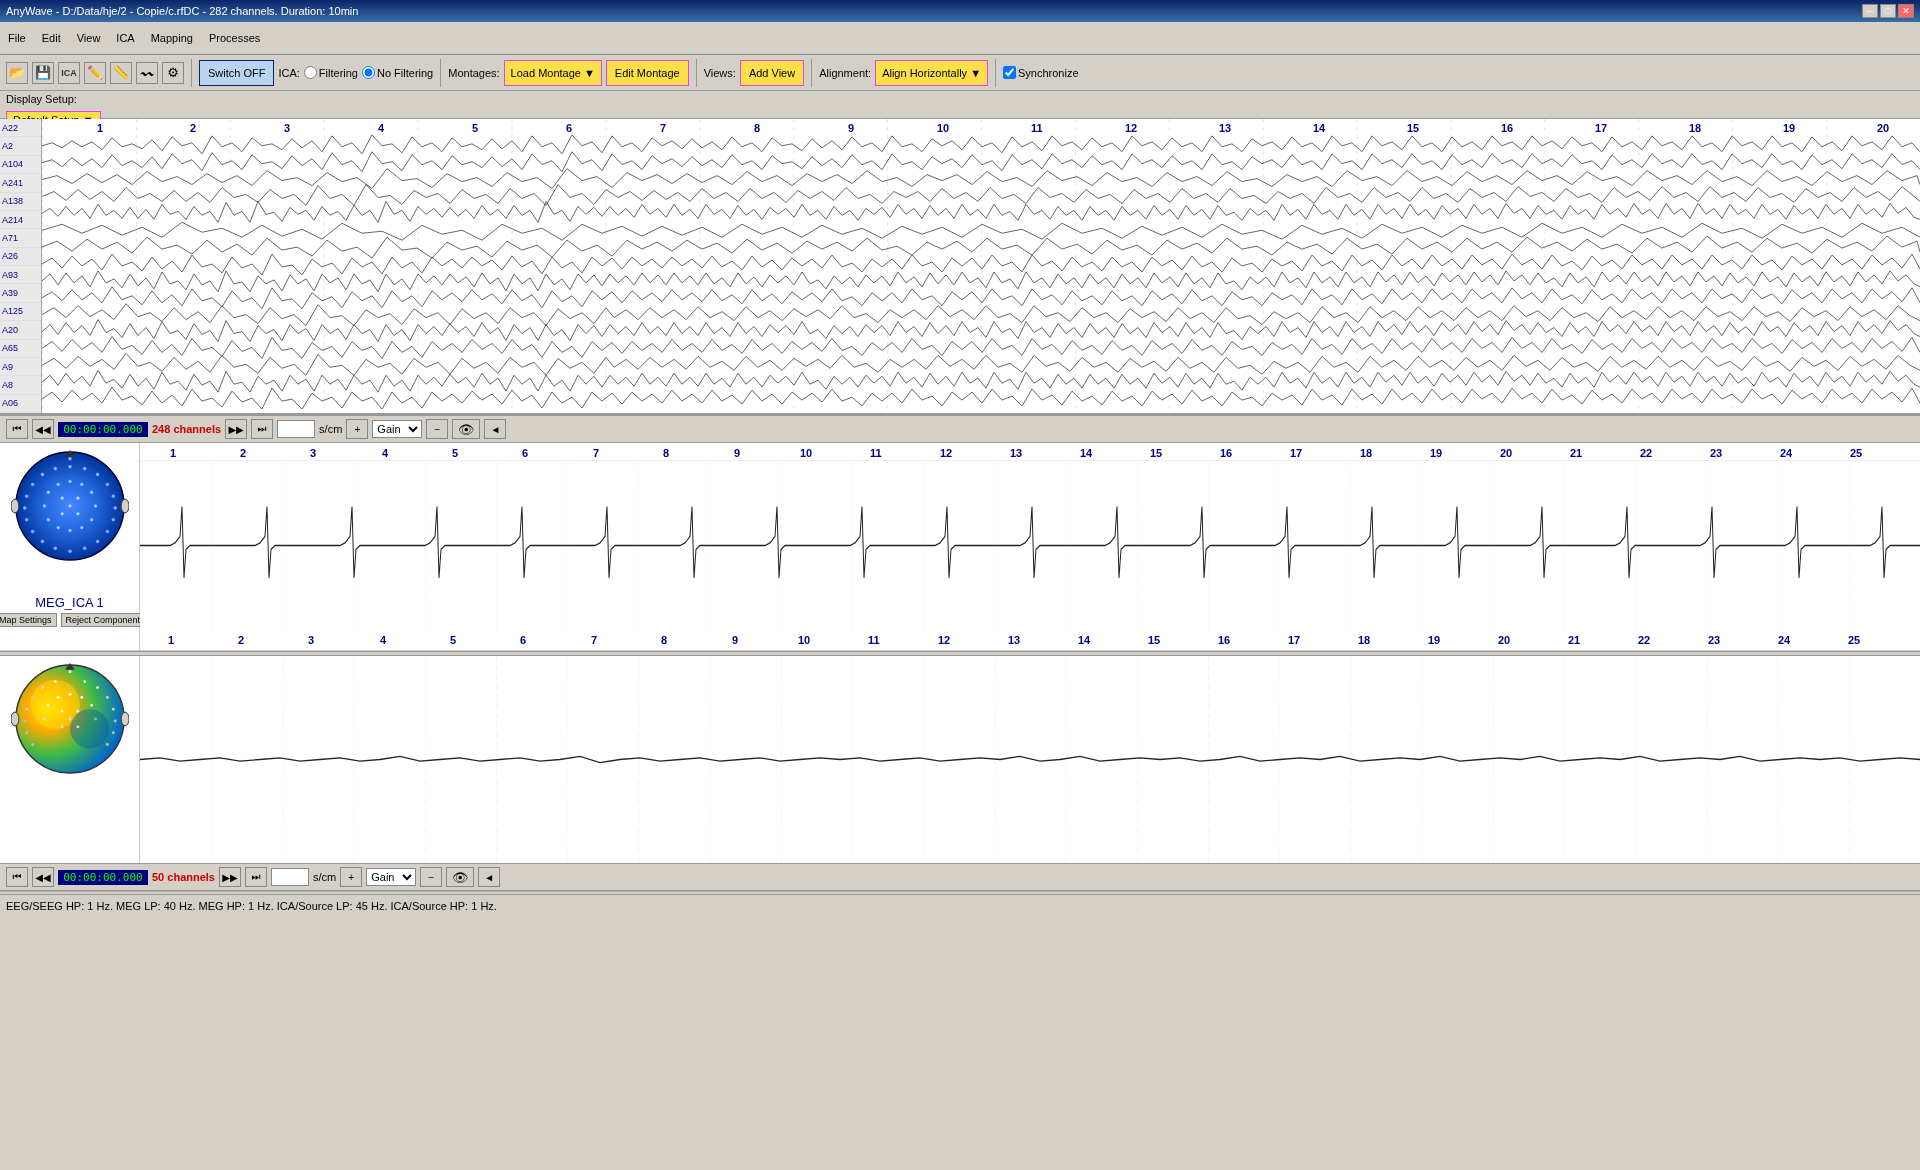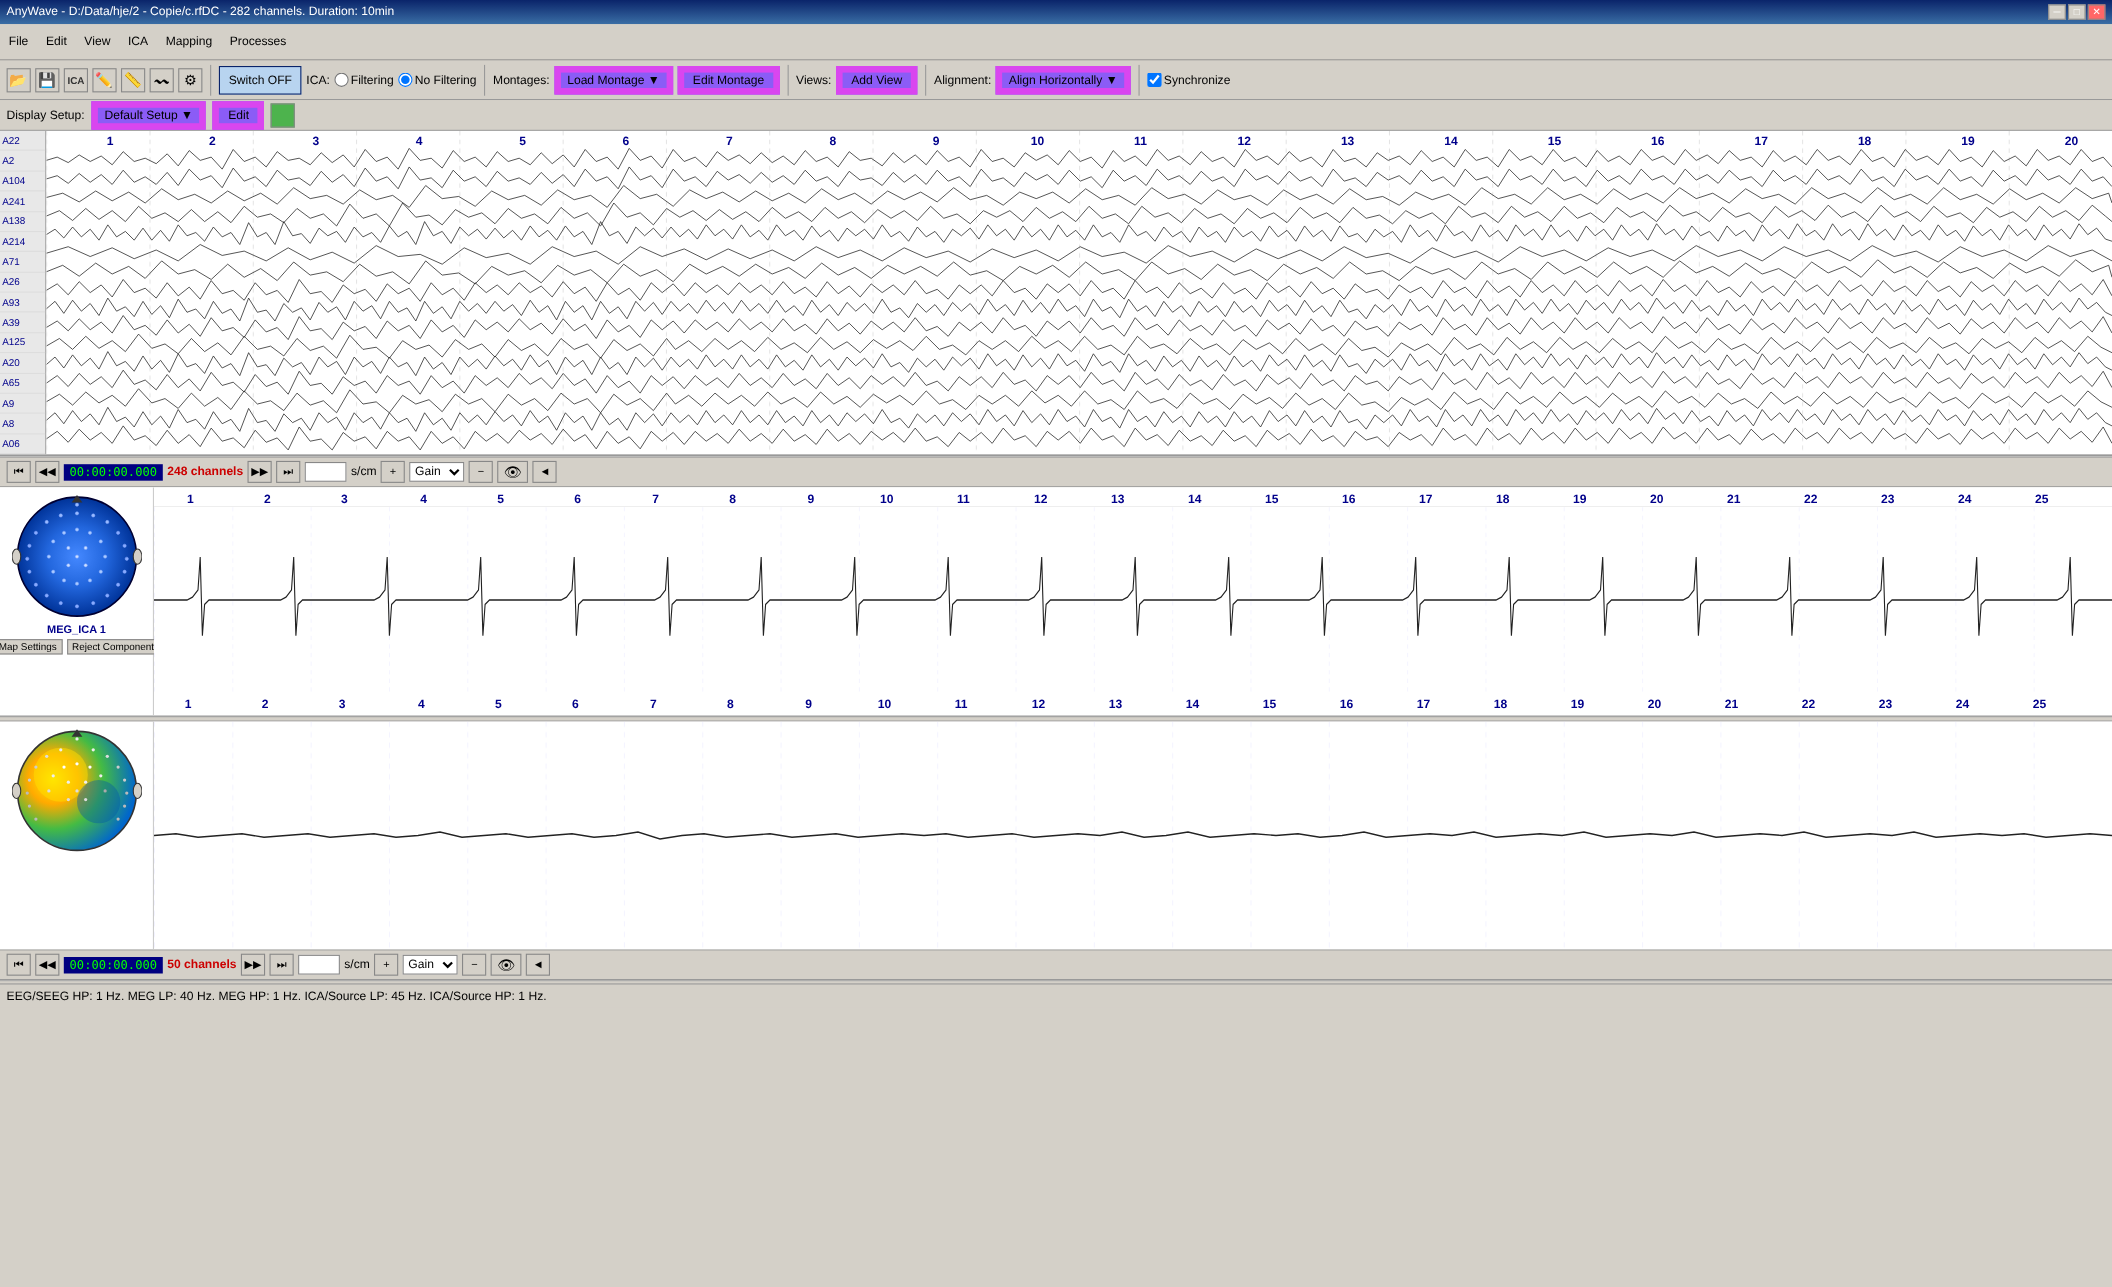--- a/index.html
+++ b/index.html
@@ -53,22 +53,22 @@
       border-bottom: 1px solid #999;
     }
     .toolbar-separator {
       width: 1px; height: 28px;
       background: #999;
       margin: 0 3px;
     }
     .toolbar-btn {
       height: 26px;
       padding: 2px 8px;
-      background: #8b5cf6;
-      border: 6px solid #d946ef;
+      background: #fde047;
+      border: 1px solid #d946ef;
       cursor: pointer;
       font-size: 11px;
       display: flex; align-items: center; justify-content: center;
       white-space: nowrap;
     }
     .toolbar-btn.active { background: #b8d4f0; border: 1px solid #0a246a; }
     .toolbar-icon {
       width: 22px; height: 22px;
       background: #d4d0c8;
       border: 1px solid #888;
@@ -79,24 +79,25 @@
     .radio-group { display: flex; align-items: center; gap: 4px; }
     .radio-label { font-size: 11px; display: flex; align-items: center; gap: 2px; cursor: pointer; }
     .toolbar-label { font-size: 11px; white-space: nowrap; }
     .toolbar-checkbox { display: flex; align-items: center; gap: 2px; cursor: pointer; font-size: 11px; }
 
     
     #display-setup-bar {
       background: #d4d0c8;
       height: 28px;
       display: flex;
-      align-items: center;
+      align-items: flex-start;
       padding: 2px 6px;
       gap: 6px;
       border-bottom: 1px solid #999;
+      flex-direction: column;
     }
     .color-box {
       width: 22px; height: 22px;
       background: #4db34d;
       border: 1px solid #888;
     }
 
     
     #main-eeg-panel {
       background: white;
@@ -542,21 +543,21 @@
           <circle cx="-8" cy="8" r="1.5" fill="#cce0ff"></circle>
         </g>
 
         <polygon points="0,-57 -5,-50 5,-50" fill="#333"></polygon>
 
         <ellipse cx="-56" cy="0" rx="4" ry="7" fill="#d4d0c8" stroke="#333" stroke-width="1"></ellipse>
         <ellipse cx="56" cy="0" rx="4" ry="7" fill="#d4d0c8" stroke="#333" stroke-width="1"></ellipse>
       </svg>
 
       <div style="display:flex; flex-direction:column; align-items:center; gap:2px; margin-top:2px;">
-        <span style="font-size:10px; color:#00008b; font-weight:bold;">MEG_ICA 1</span>
+        <span style="font-size:13px; color:#00008b; font-weight:normal;margin-top:28px;">MEG_ICA 1</span>
         <div style="display:flex; gap:2px;">
           <button class="head-btn">Map Settings</button>
           <button class="head-btn">Reject Component</button>
         </div>
       </div>
     </div>
 
     <div style="flex:1; position:relative; background:white;">
 
       <div style="position:absolute; top:0; left:0; right:0; height:18px; border-bottom:1px solid #eee;">

